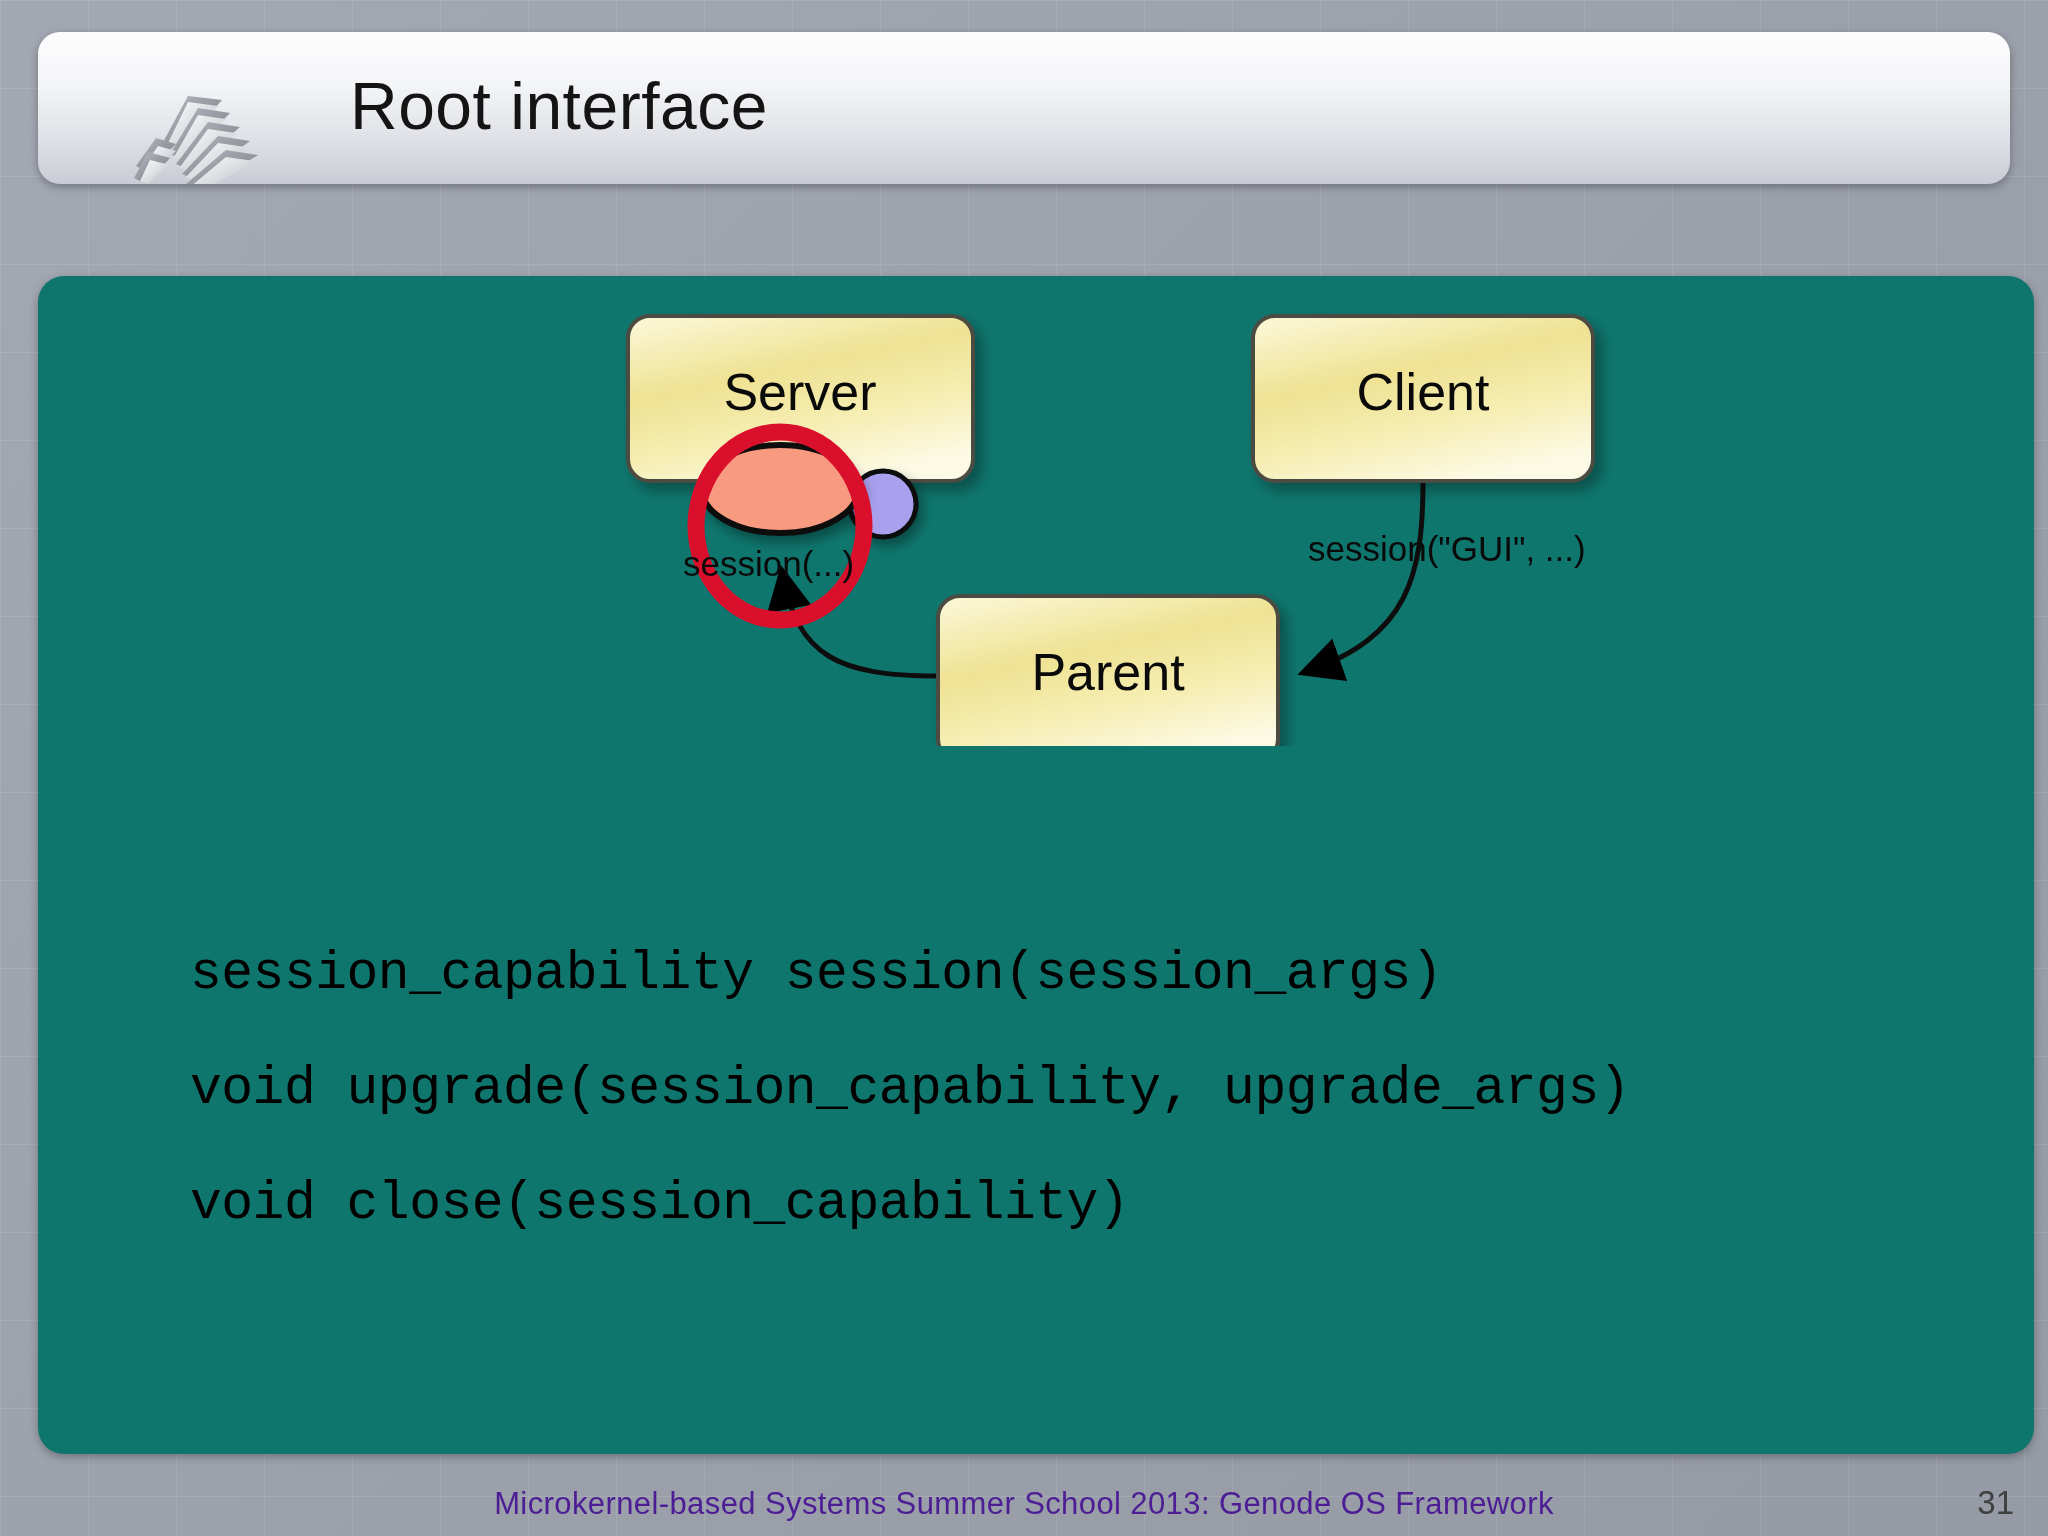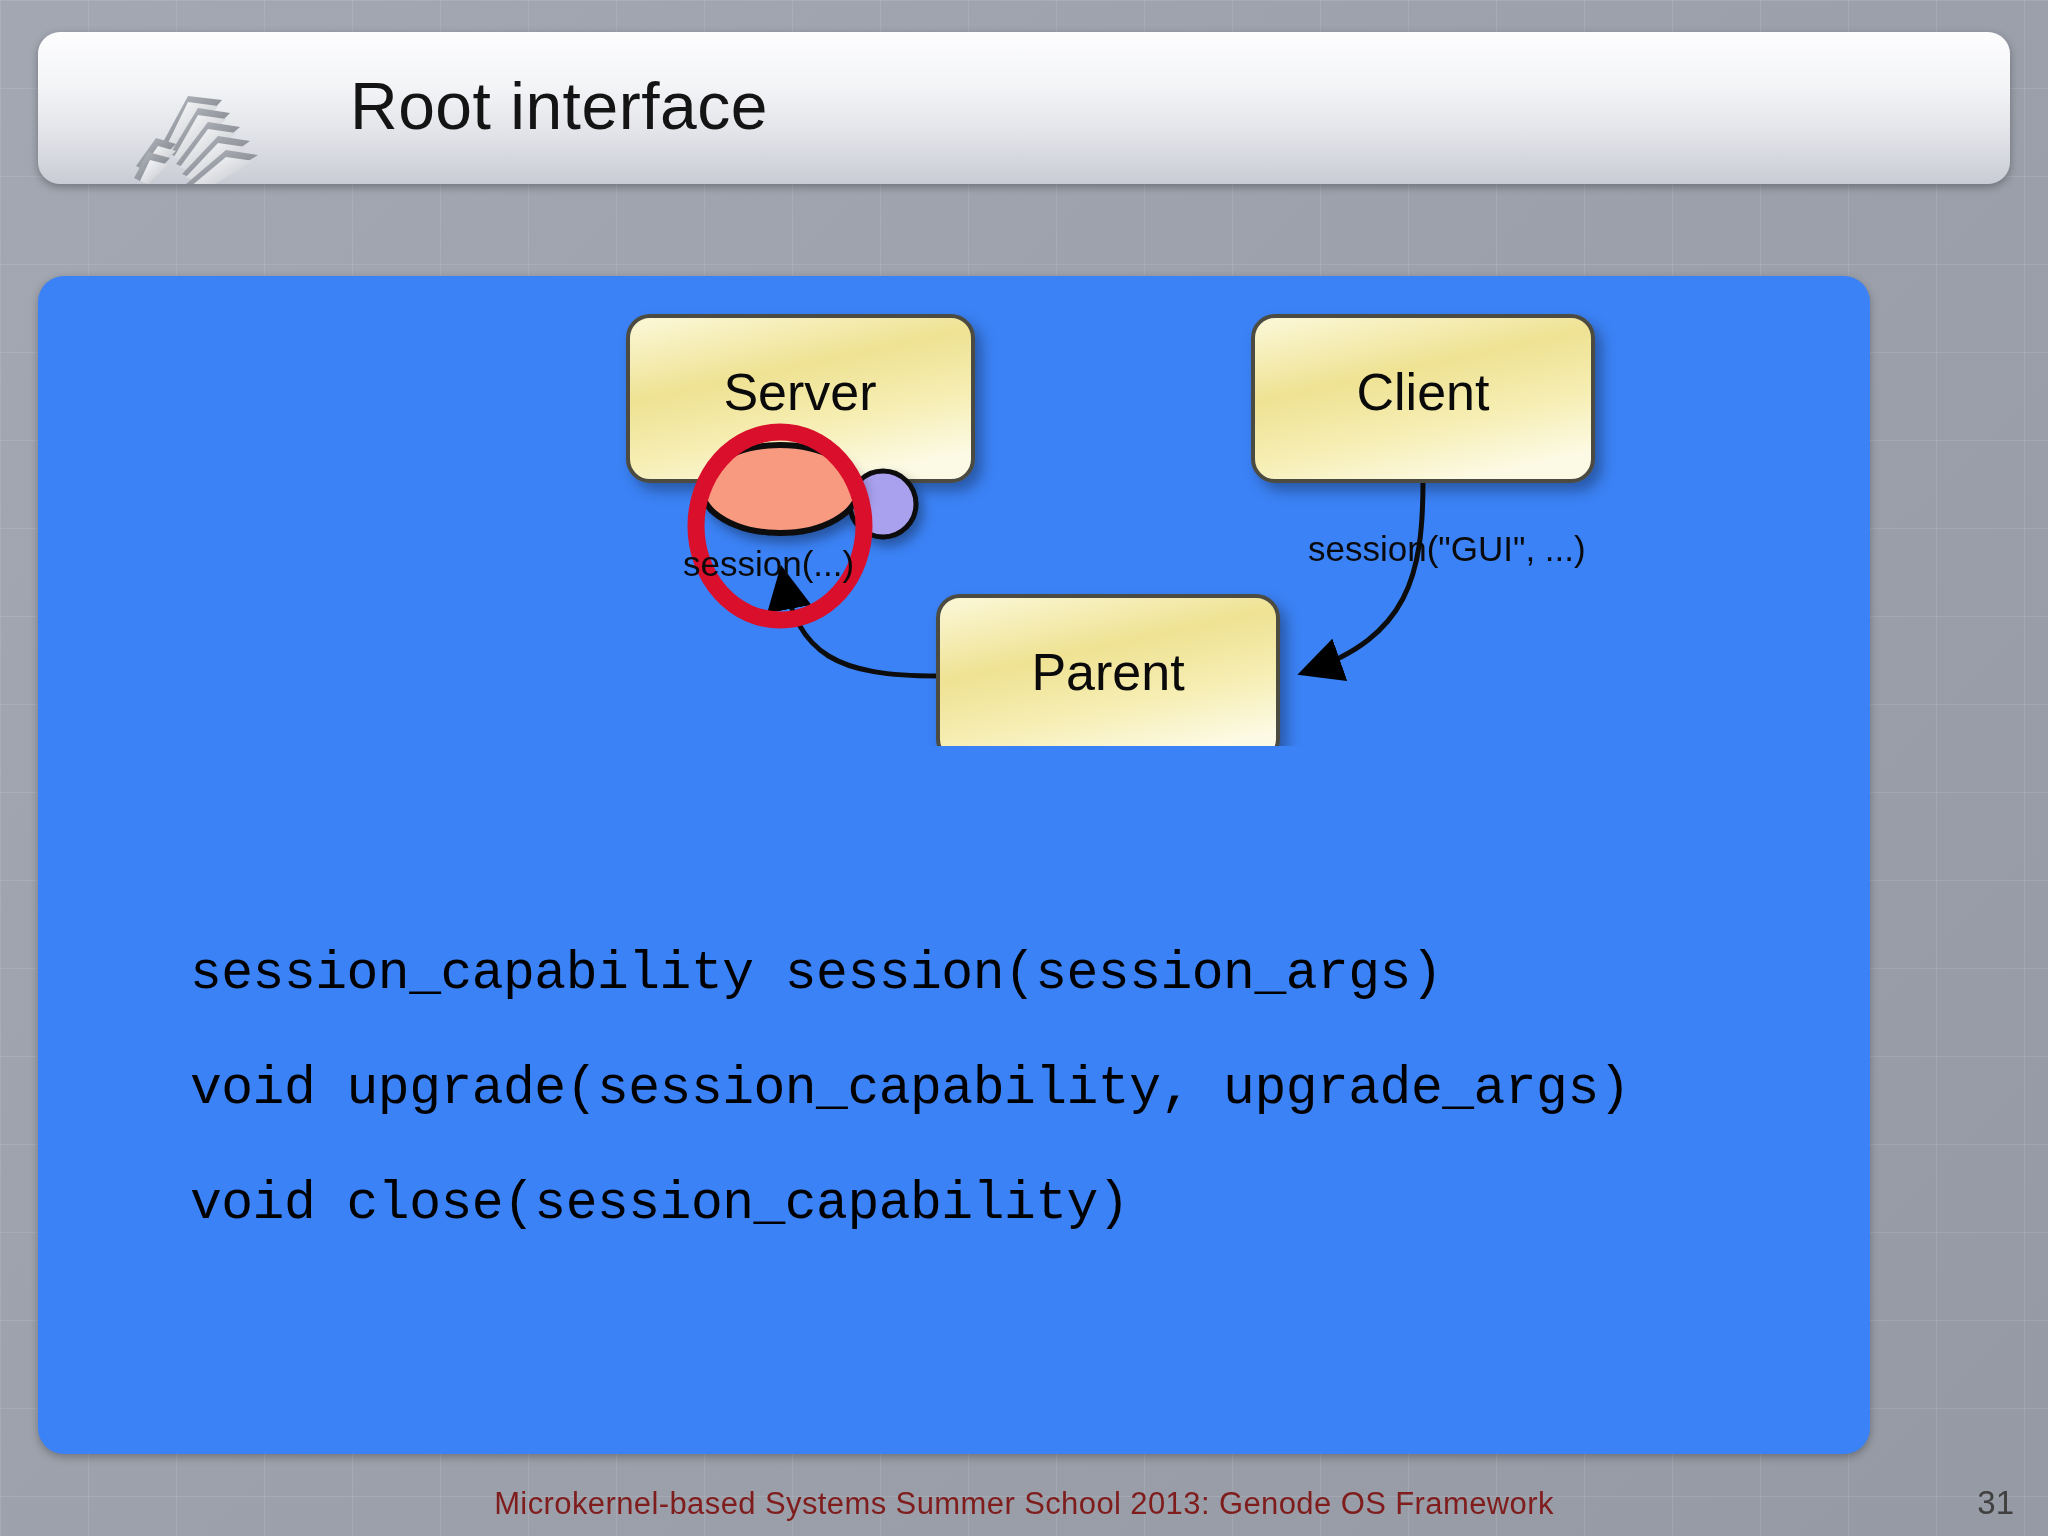--- a/index.html
+++ b/index.html
@@ -63,24 +63,24 @@
   }
   .fan-logo.header-logo { left: 82px; top: 58px; }
 
   .fan-logo svg { width: 100%; height: 100%; display: block; }
 
   
   .content-panel {
     position: absolute;
     left: 38px;
     top: 276px;
-    width: 1832px;
+    width: 1996px;
     height: 1178px;
     border-radius: 26px;
-    background: #3b82f6;
+    background: #0f766e;
     box-shadow: 0 3px 9px rgba(0,0,0,0.28);
     overflow: hidden;
   }
 
   
   .diagram {
     position: absolute;
     left: 0;
     top: 0;
     width: 1972px;
@@ -114,21 +114,21 @@
     width: 2048px;
     height: 64px;
   }
   .footer-text {
     position: absolute;
     left: 0;
     right: 0;
     top: 14px;
     text-align: center;
     font-size: 31px;
-    color: #7f1d1d;
+    color: #4c1d95;
     letter-spacing: 0.4px;
     white-space: nowrap;
   }
   .footer-page {
     position: absolute;
     right: 34px;
     top: 12px;
     font-size: 33px;
     color: #404040;
   }

